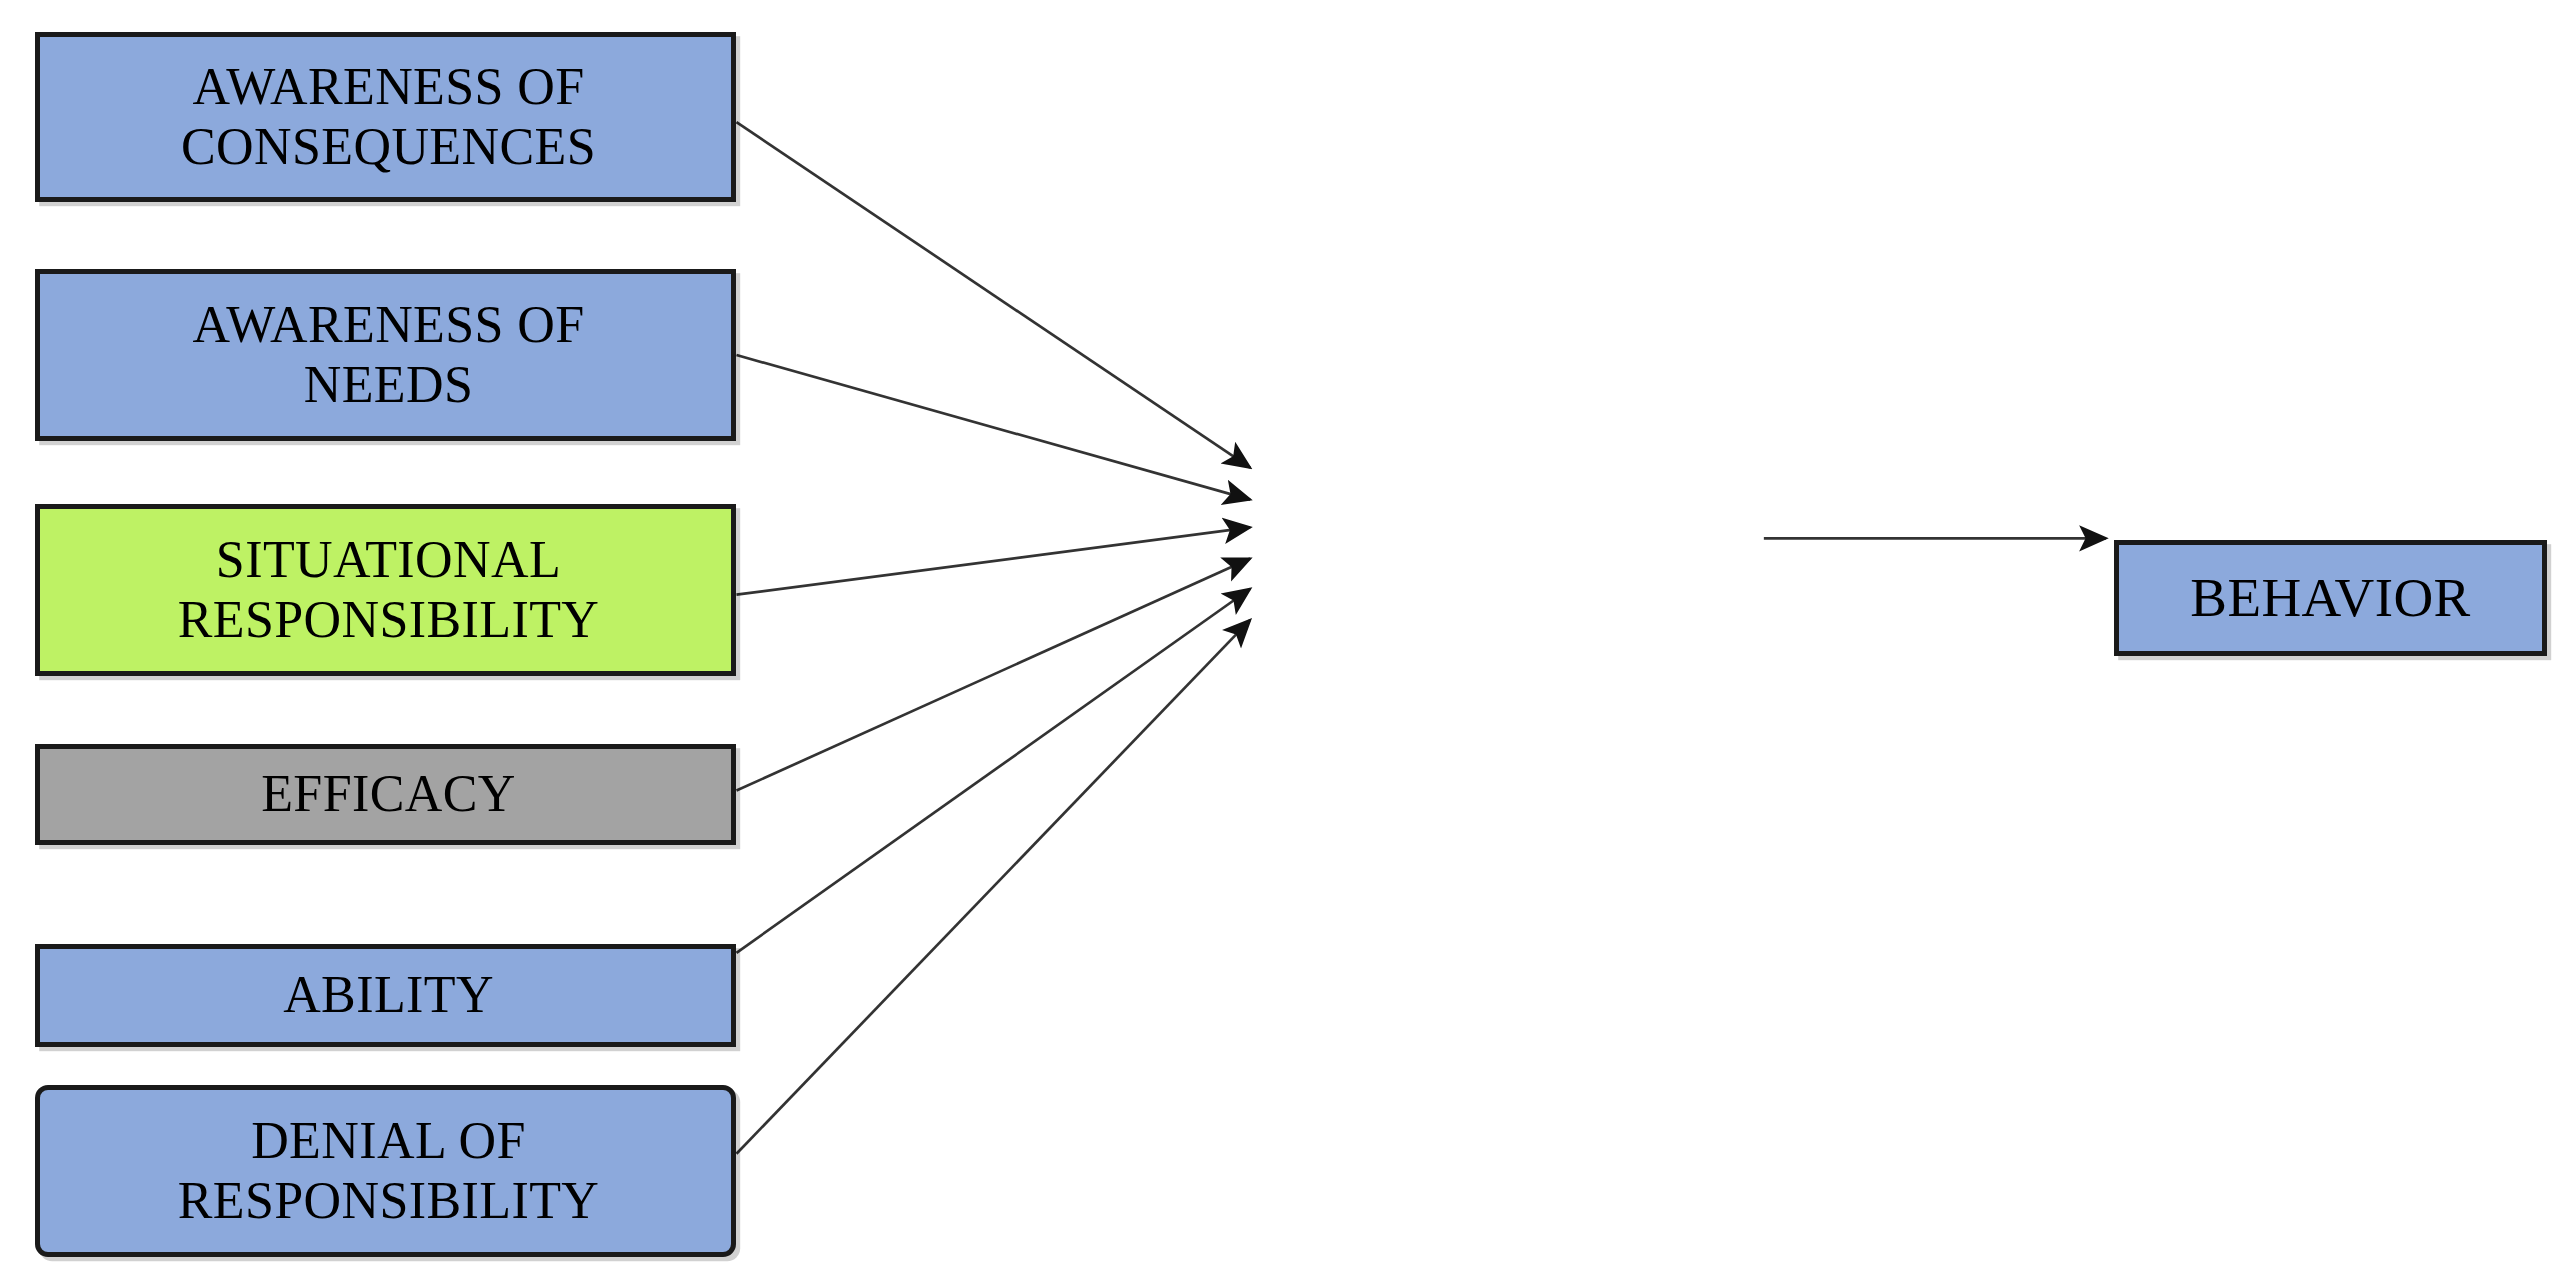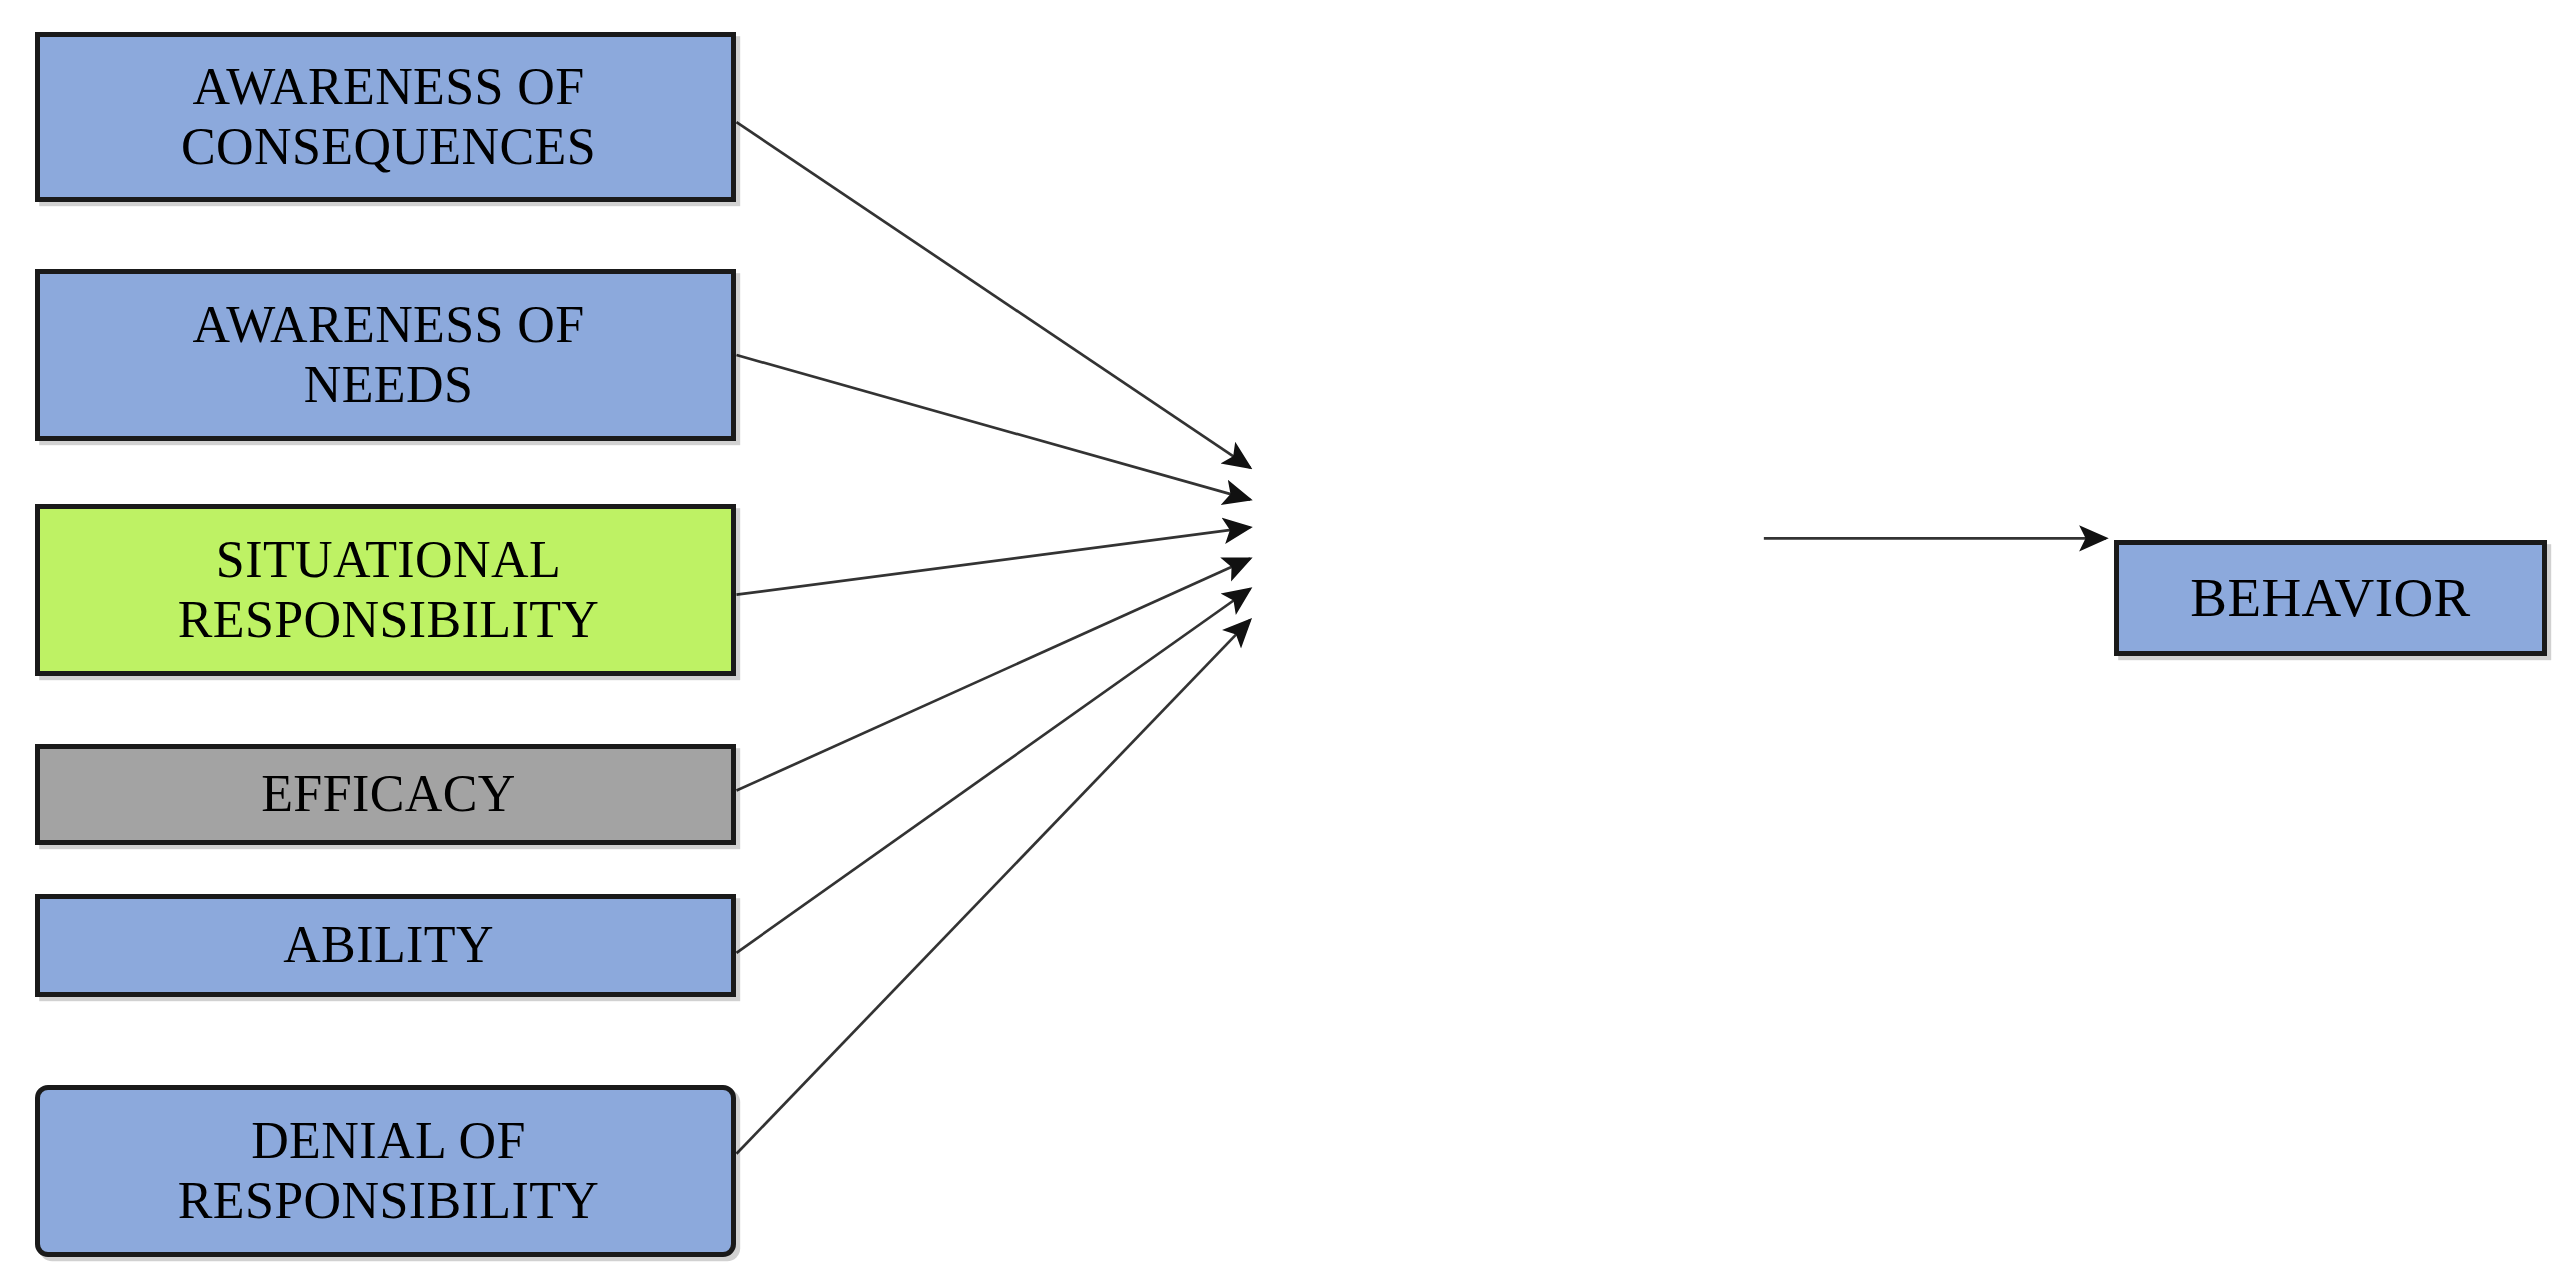--- a/index.html
+++ b/index.html
@@ -78,21 +78,21 @@
     <span class="node-label">AWARENESS OF
 NEEDS</span>
   </div>
   <div class="node-box size-md" style="left: 35px; top: 504px; width: 701px; height: 172px; background: #bef264; border-color: rgb(26, 26, 26); color: rgb(0, 0, 0);">
     <span class="node-label">SITUATIONAL
 RESPONSIBILITY</span>
   </div>
   <div class="node-box size-md" style="left: 35px; top: 744px; width: 701px; height: 101px; background: #a3a3a3; border-color: rgb(26, 26, 26); color: rgb(0, 0, 0);">
     <span class="node-label">EFFICACY</span>
   </div>
-  <div class="node-box size-md" style="left: 35px; top: 894px; width: 701px; height: 103px; background: rgb(140, 169, 220); border-color: rgb(26, 26, 26); color: rgb(0, 0, 0);">
+  <div class="node-box size-md" style="left: 35px; top: 944px; width: 701px; height: 103px; background: rgb(140, 169, 220); border-color: rgb(26, 26, 26); color: rgb(0, 0, 0);">
     <span class="node-label">ABILITY</span>
   </div>
   <div class="node-box size-md" style="left: 35px; top: 1085px; width: 701px; height: 172px; background: rgb(140, 169, 220); border-color: rgb(26, 26, 26); color: rgb(0, 0, 0); border-radius: 13px;">
     <span class="node-label">DENIAL OF
 RESPONSIBILITY</span>
   </div>
 
 
   <div class="node-box size-lg" id="node-behavior" style="left: 2114px; top: 492px; width: 433px; height: 116px; background: rgb(140, 169, 220); border-color: rgb(26, 26, 26); color: rgb(0, 0, 0); margin-top: 48px;">
     <span class="node-label">BEHAVIOR</span>

